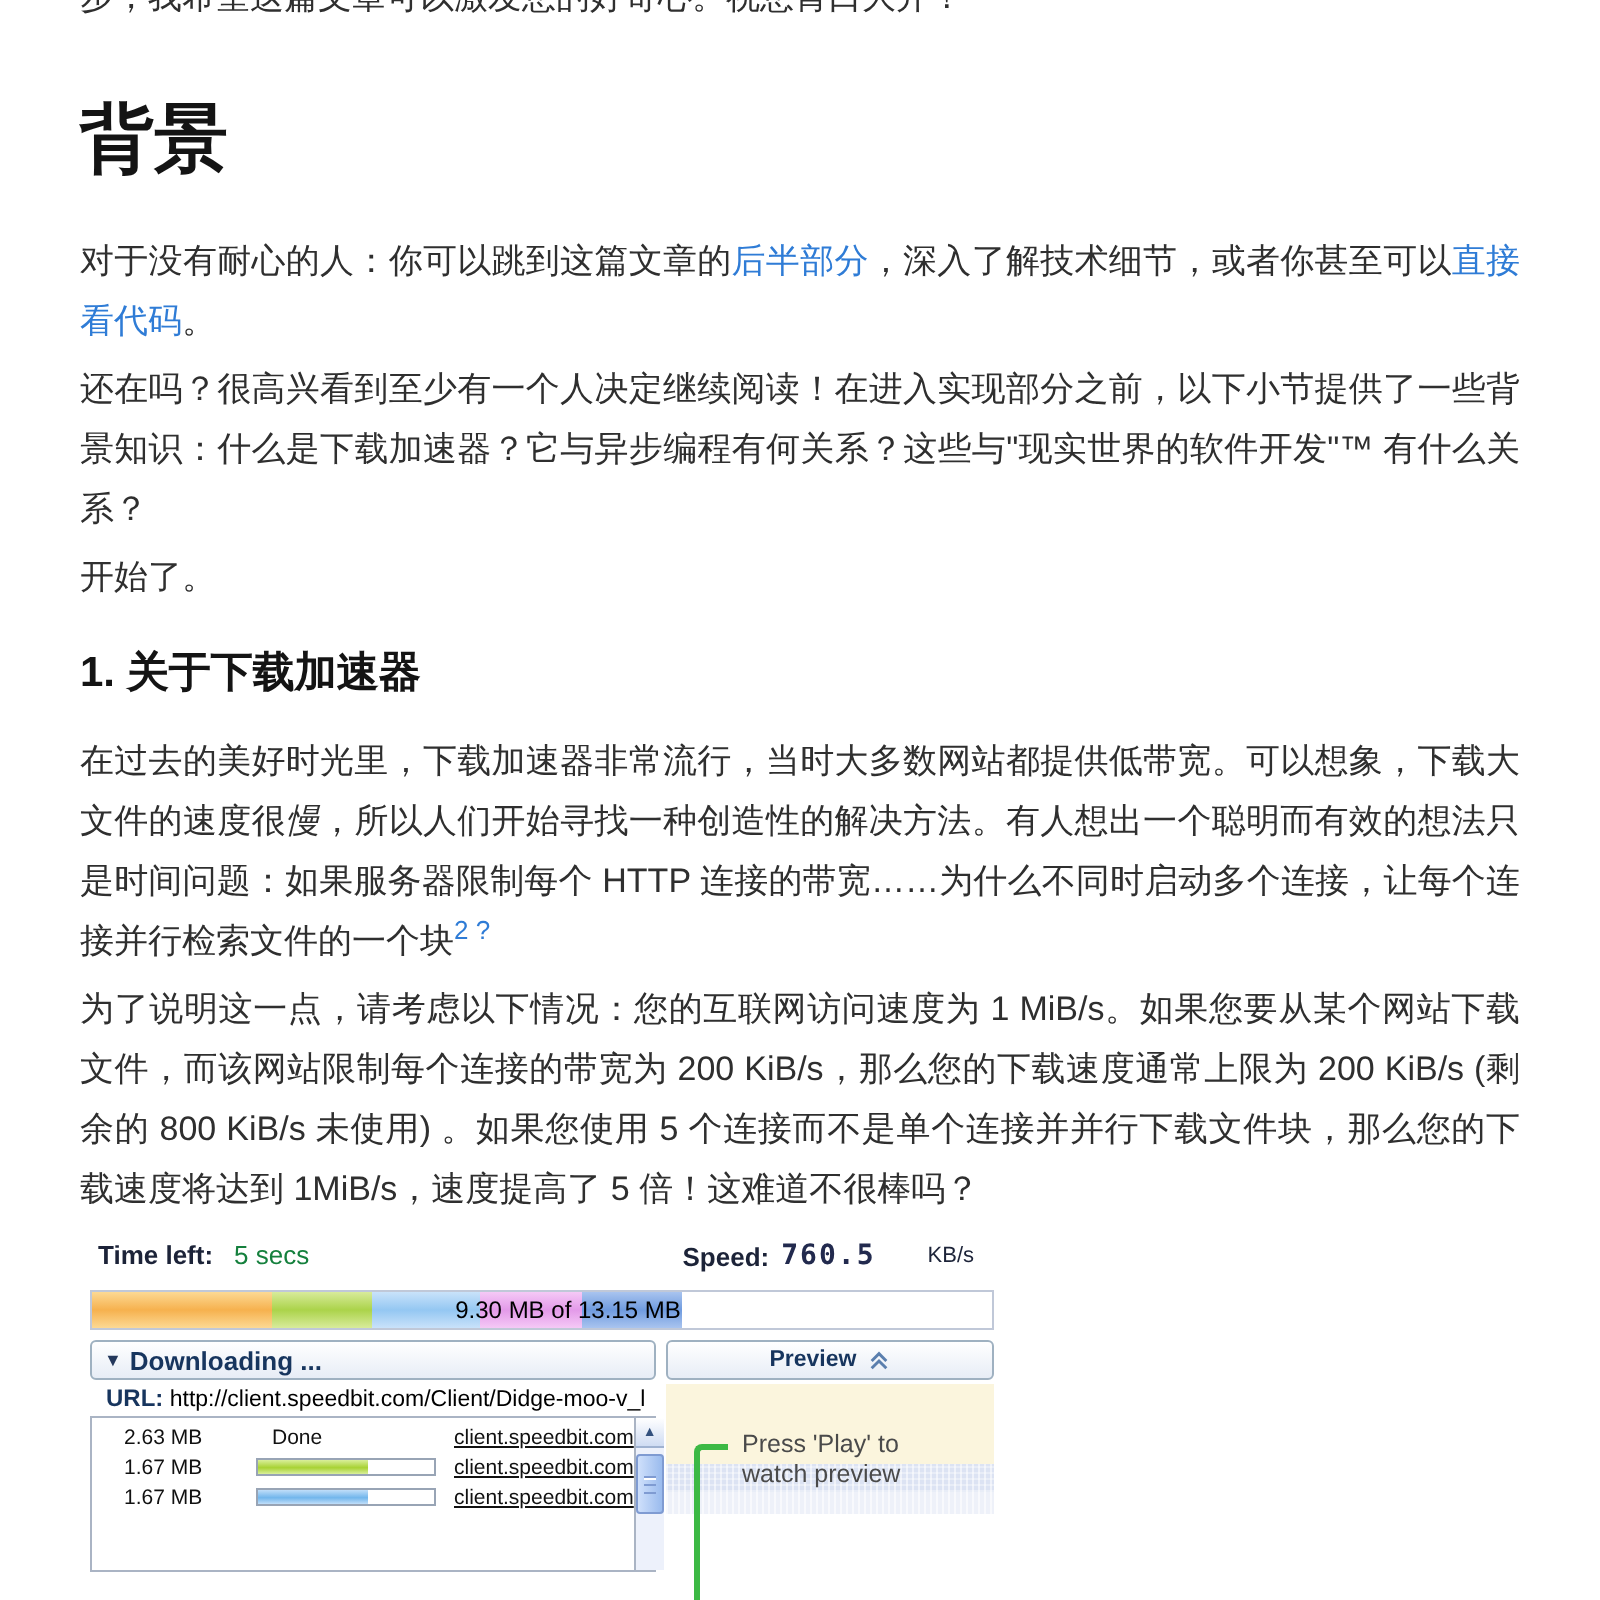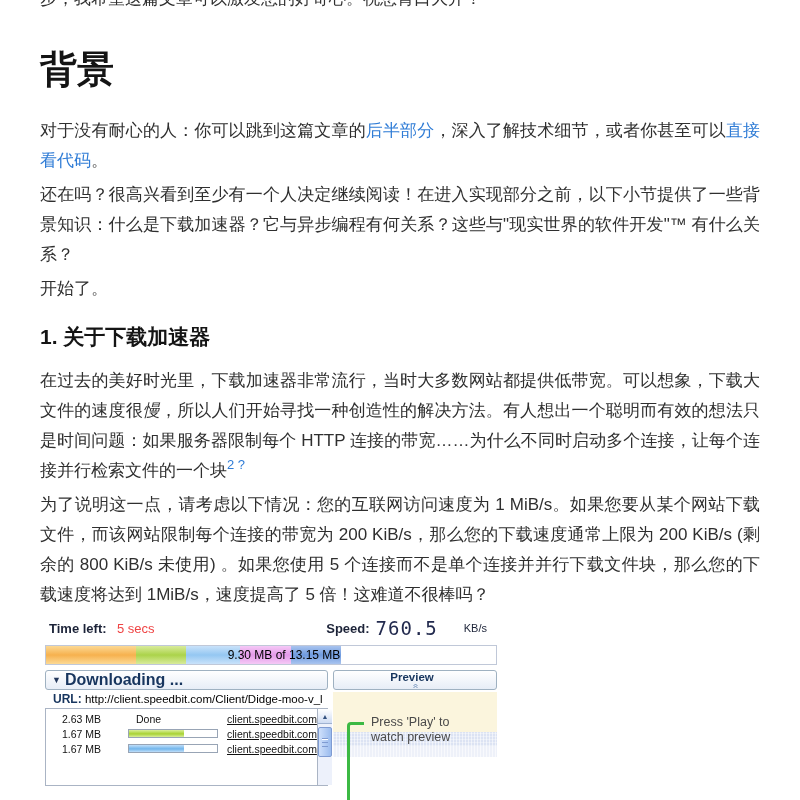--- a/index.html
+++ b/index.html
@@ -9,35 +9,35 @@
   .para.cut{margin-top:-16px;}
   h1{font-size:37px;line-height:1.2;color:#141414;font-weight:700;margin:34px 0 24px 0;}
   h2{font-size:21px;line-height:26px;color:#141414;font-weight:700;margin:20px 0 16px 0;}
   a.lnk{color:#2f7cd6;cursor:pointer;}
   em{font-style:italic;}
   sup{font-size:13px;vertical-align:super;line-height:0;}
   
   .dap{width:452px;margin:0 0 0 5px;position:relative;font-family:"Liberation Sans",sans-serif;}
   .dap-info{display:flex;justify-content:space-between;align-items:center;padding:4px 10px 0 4px;height:20px;}
   .dap-info b{font-size:13px;color:#1c2338;}
-  .dap-info .val{font-size:13px;color:#ef4444;margin-left:6px;}
+  .dap-info .val{font-size:13px;color:#15803d;margin-left:6px;}
   .dap-right{display:flex;align-items:center;}
-  .lcd{font-family:"DejaVu Sans Mono",monospace;font-weight:400;font-size:19px;color:#222a4e;letter-spacing:1px;margin-left:6px;}
+  .lcd{font-family:"DejaVu Sans Mono",monospace;font-weight:700;font-size:14px;color:#222a4e;letter-spacing:1px;margin-left:6px;}
   .unit{font-size:11px;color:#1c2338;margin-left:1px;padding-left:25px;}
   .dap-progress{position:relative;height:18px;border:1px solid #c0c8d8;background:#fff;margin-top:7px;}
   .segs{position:absolute;inset:0;display:flex;}
   .seg{height:100%;display:block;}
   .ptext{position:absolute;inset:0;text-align:center;font-size:12px;line-height:18px;color:#000;padding-left:26px;}
   .dap-cols{display:flex;margin-top:5px;align-items:flex-start;}
   .col-l{width:283px;}
   .col-r{width:164px;margin-left:5px;display:flex;flex-direction:column;}
   .hbar{height:20px;border:1px solid #9fb1c1;border-radius:3px;background:linear-gradient(#ffffff,#e7edf6);display:flex;align-items:center;box-sizing:border-box;padding:0 6px;cursor:pointer;}
   .tri{font-size:9px;color:#24385c;margin-right:4px;}
-  .htxt{font-size:16px;font-weight:700;color:#17355e;}
-  .hbar.pv{justify-content:flex-end;flex-direction:column;}
+  .htxt{font-size:13px;font-weight:700;color:#17355e;}
+  .hbar.pv{justify-content:center;}
   .htxt.pvt{font-size:11.5px;margin-right:6px;}
   .chev{width:11px;height:11px;}
   .urlrow{height:18px;line-height:18px;font-size:11.5px;padding-left:8px;white-space:nowrap;overflow:hidden;width:275px;color:#000;}
   .urlrow b{color:#17355e;font-size:12px;}
   .tbl{width:283px;height:78px;border:1px solid #aab4c4;background:#fff;box-sizing:border-box;display:flex;}
   .rows{flex:1;padding-top:2px;}
   .trow{height:15px;display:flex;align-items:center;font-size:10.5px;color:#111;}
   .c-size{width:82px;padding-left:16px;box-sizing:border-box;}
   .c-bar{width:97px;}
   .done{padding-left:8px;}

